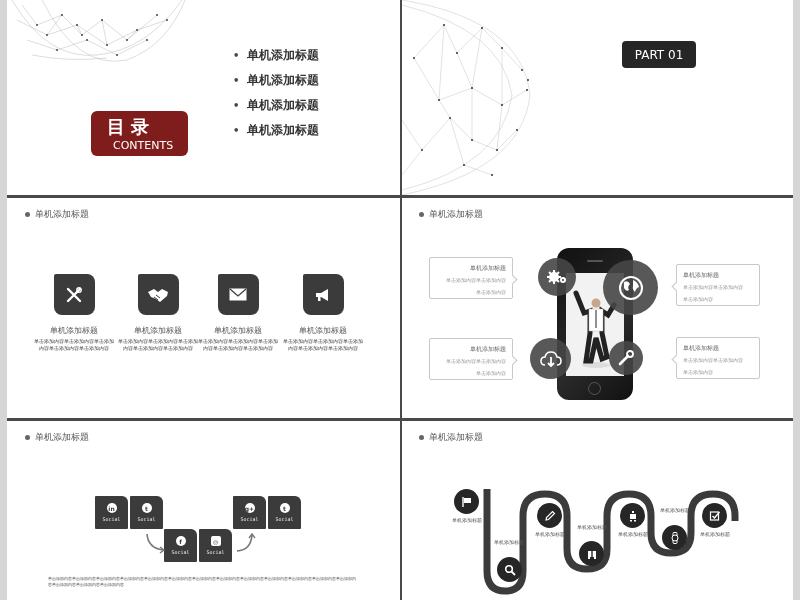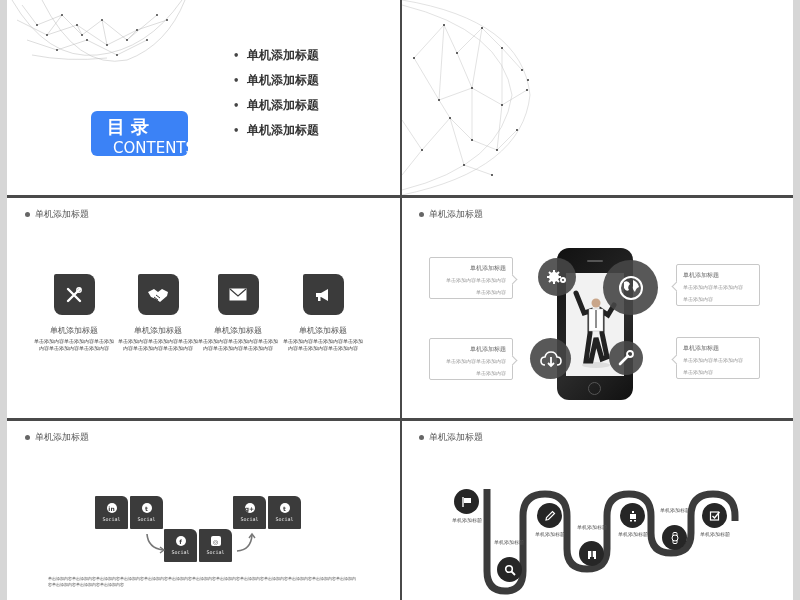--- a/index.html
+++ b/index.html
@@ -13,23 +13,23 @@
   .s4 { left: 395px; top: 198px; width: 391px; height: 220px; }
   .s5 { left: 0; top: 421px; width: 393px; height: 179px; }
   .s6 { left: 395px; top: 421px; width: 391px; height: 179px; }
   .hsep { position: absolute; left: 0; width: 786px; height: 3px; background: #4a4a4a; }
   .vsep { position: absolute; left: 393px; top: 0; width: 2px; height: 600px; background: #4a4a4a; }
 
   .sec-title { position: absolute; left: 18px; top: 10px; font-size: 9px; color: #555; display: flex; align-items: center; gap: 5px; }
   .sec-title .dot { width: 5px; height: 5px; border-radius: 50%; background: #666; }
 
   
-  .toc-badge { position: absolute; left: 84px; top: 111px; width: 97px; height: 45px; background: #3b82f6; border-radius: 6px; color: #fff; }
+  .toc-badge { position: absolute; left: 84px; top: 111px; width: 97px; height: 45px; background: #7f1d1d; border-radius: 6px; color: #fff; }
   .toc-badge .big { position: absolute; left: 16px; top: 4px; font-size: 18px; font-weight: bold; letter-spacing: 6px; }
-  .toc-badge .small { position: absolute; left: 22px; top: 28px; font-size: 15px; }
+  .toc-badge .small { position: absolute; left: 22px; top: 28px; font-size: 11px; }
   .toc-list { position: absolute; left: 226px; top: 43px; }
   .toc-item { font-size: 12px; font-weight: bold; color: #333; height: 25px; display: flex; align-items: center; }
   .toc-item .b { width: 14px; font-size: 10px; color: #444; }
 
   
   .part-badge { position: absolute; left: 220px; top: 41px; width: 74px; height: 27px; background: #262626; border-radius: 4px; color: #fff; font-size: 12px; display: flex; align-items: center; justify-content: center; }
   .part-title { position: absolute; left: 176px; top: 88px; font-size: 19px; font-weight: bold; color: #333; }
 
   
   .feat { position: absolute; top: 76px; width: 90px; text-align: center; }
@@ -143,20 +143,21 @@
           <circle cx="48" cy="118" r="1"></circle>
           <circle cx="70" cy="140" r="1"></circle>
         <circle cx="95" cy="150" r="1"></circle>
           <circle cx="115" cy="130" r="1"></circle>
           <circle cx="20" cy="150" r="1"></circle>
         <circle cx="62" cy="165" r="1"></circle>
           <circle cx="90" cy="175" r="1"></circle>
           <circle cx="126" cy="80" r="1"></circle>
       </g>
     </svg>
+    <div class="part-badge">PART 01</div>
   </div>
 
   <div class="slide s3">
     <div class="sec-title">
         <span class="dot"></span>
         <span>单机添加标题</span>
       </div>
 
     <div class="feat" style="left:22px">
       <div class="tile">

